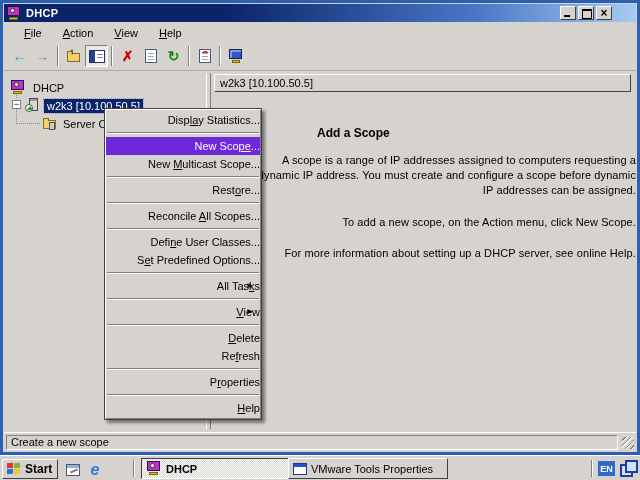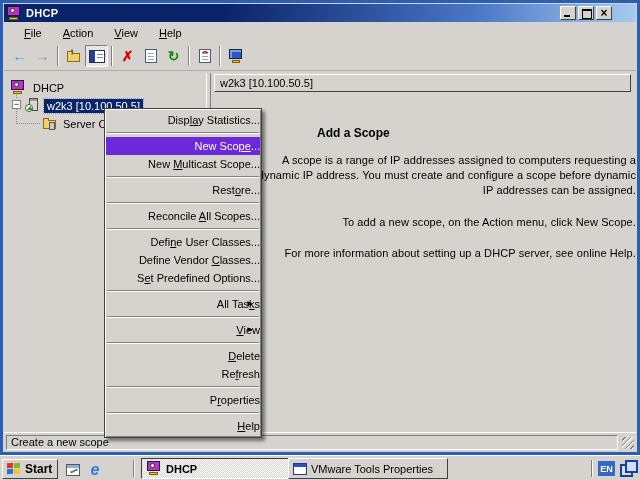--- a/index.html
+++ b/index.html
@@ -245,21 +245,20 @@
       <div class="menu-item"><span>Disp</span><u>la</u><span>y Statistics...</span></div>
       <div class="menu-sep"></div>
       <div class="menu-item hl"><span>New Sco</span><u>pe</u><span>...</span></div>
       <div class="menu-item"><span>New </span><u>M</u><span>ulticast Scope...</span></div>
       <div class="menu-sep"></div>
       <div class="menu-item"><span>Rest</span><u>o</u><span>re...</span></div>
       <div class="menu-sep"></div>
       <div class="menu-item"><span>Reconcile </span><u>A</u><span>ll Scopes...</span></div>
       <div class="menu-sep"></div>
       <div class="menu-item"><span>Defi</span><u>n</u><span>e User Classes...</span></div>
-      <div class="menu-item"><span>Define Vendor </span><u>C</u><span>lasses...</span></div>
       <div class="menu-item"><span>S</span><u>e</u><span>t Predefined Options...</span></div>
       <div class="menu-sep"></div>
       <div class="menu-item"><span>All Tas</span><u>k</u><span>s</span><span class="sub-arrow">►</span></div>
       <div class="menu-sep"></div>
       <div class="menu-item"><span></span><u>V</u><span>iew</span><span class="sub-arrow">►</span></div>
       <div class="menu-sep"></div>
       <div class="menu-item"><span></span><u>D</u><span>elete</span></div>
       <div class="menu-item"><span>Re</span><u>f</u><span>resh</span></div>
       <div class="menu-sep"></div>
       <div class="menu-item"><span>P</span><u>r</u><span>operties</span></div>

